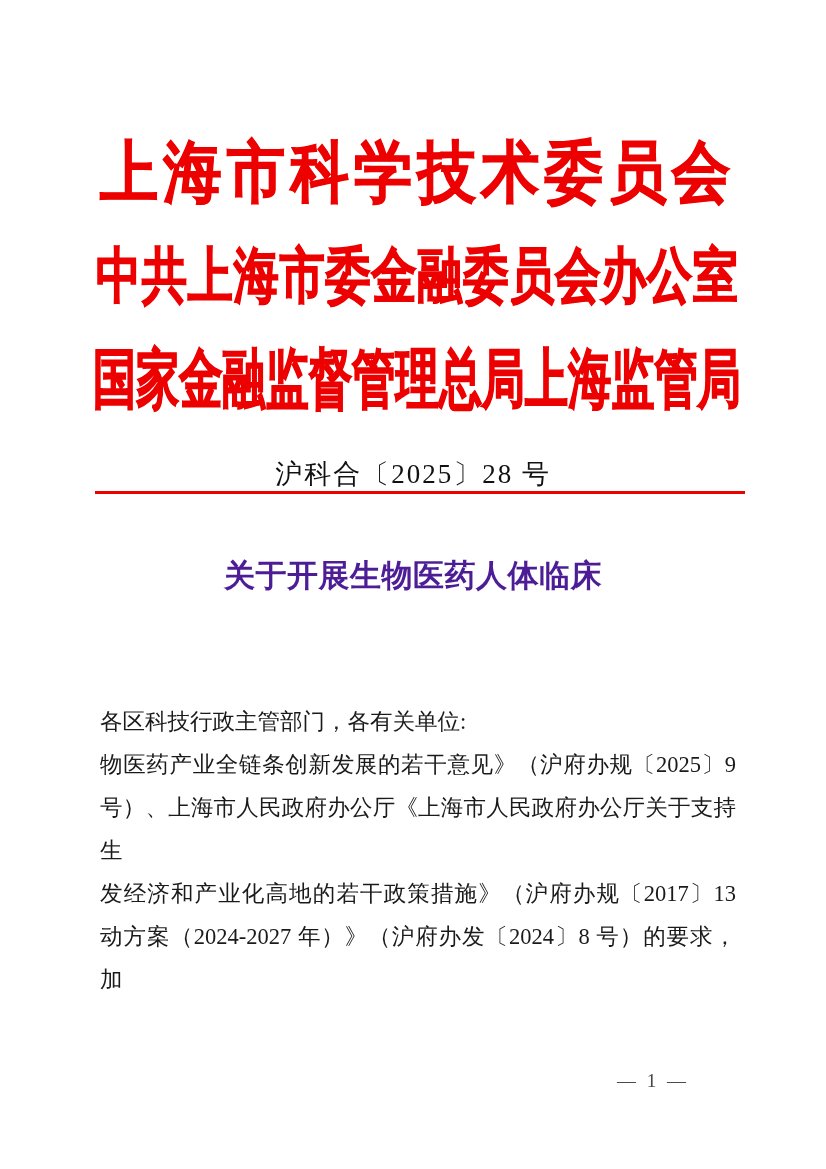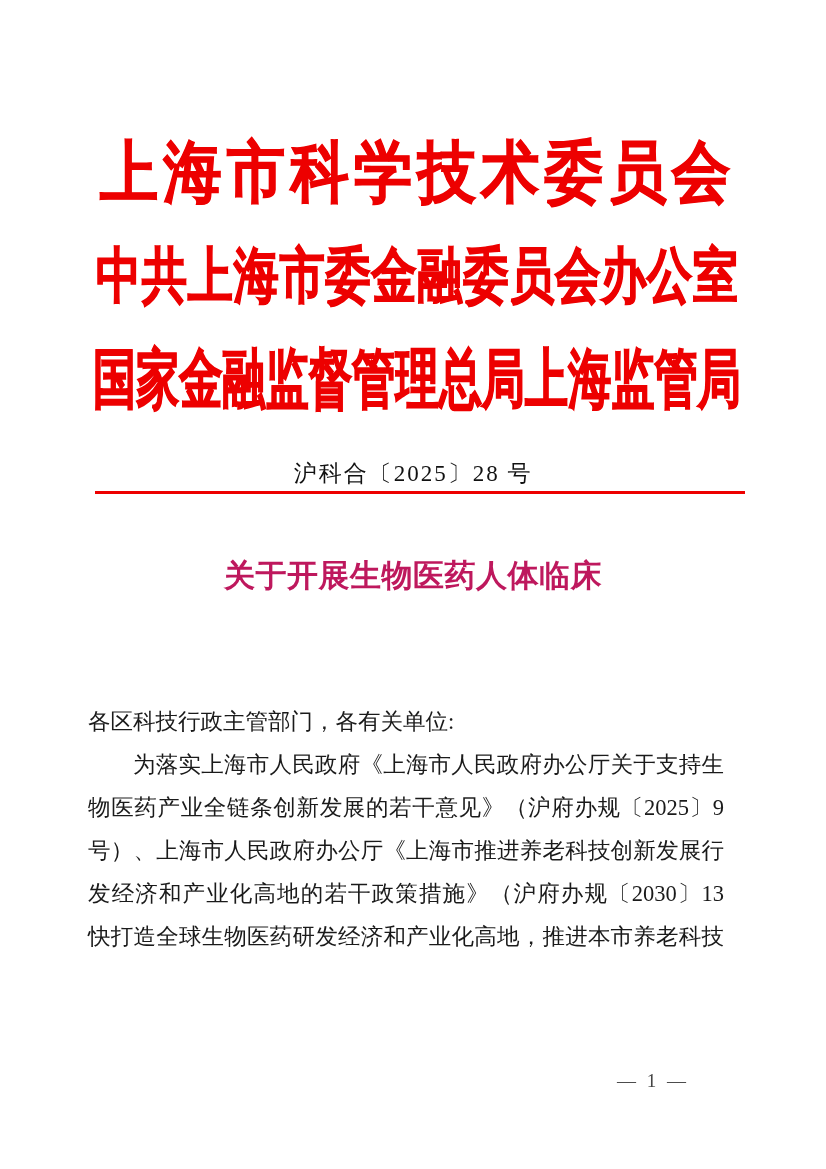--- a/index.html
+++ b/index.html
@@ -40,43 +40,43 @@
   .agency-3 {
     top: 358px; left: 93px; width: 648px;
     font-size: 43px; line-height: 43px;
     transform: scaleY(1.5);
   }
   
   .doc-number {
     position: absolute;
     top: 462px; left: 0; width: 100%;
     text-align: center;
-    font-size: 23px; line-height: 24px;
+    font-size: 27px; line-height: 24px;
     letter-spacing: 2px;
     color: #111111;
   }
   .red-rule {
     position: absolute;
     top: 491px; left: 95px; width: 650px; height: 2.5px;
     background: var(--accent, #ed0000);
   }
   
   .notice-title {
     position: absolute;
     top: 552px; left: 95px; width: 636px;
     text-align: center;
     font-size: 31px; line-height: 47px;
     font-weight: 700;
-    color: #be185d;
+    color: #4c1d95;
     letter-spacing: 0.5px;
   }
   
   .body-block {
     position: absolute;
-    top: 700px; left: 88px; width: 636px;
+    top: 700px; left: 100px; width: 636px;
     font-size: 22.5px; line-height: 43px;
     color: #1a1a1a;
   }
   .salutation {
     text-align: left;
     white-space: nowrap;
   }
   .para-line {
     text-align: justify;
     text-align-last: justify;
@@ -149,22 +149,21 @@
   <div class="doc-number">沪科合〔2025〕28 号</div>
 
   <div class="red-rule"></div>
 
   <div class="notice-title">
     <div>关于开展生物医药人体临床</div>
   </div>
 
   <div class="body-block">
     <div class="salutation">各区科技行政主管部门，各有关单位:</div>
-    <div class="para-line indent">为落实上海市人民政府《上海市人民政府办公厅关于支持生</div>
     <div class="para-line">物医药产业全链条创新发展的若干意见》（沪府办规〔2025〕9</div>
-    <div class="para-line">号）、上海市人民政府办公厅《上海市推进养老科技创新发展行</div>
-    <div class="para-line">发经济和产业化高地的若干政策措施》（沪府办规〔2030〕13</div>
-    <div class="para-line">快打造全球生物医药研发经济和产业化高地，推进本市养老科技</div>
+    <div class="para-line">号）、上海市人民政府办公厅《上海市人民政府办公厅关于支持生</div>
+    <div class="para-line">发经济和产业化高地的若干政策措施》（沪府办规〔2017〕13</div>
+    <div class="para-line">动方案（2024-2027 年）》（沪府办发〔2024〕8 号）的要求，加</div>
   </div>
 
   <div class="page-number">— 1 —</div>
 
 </div>
 
 </body></html>

